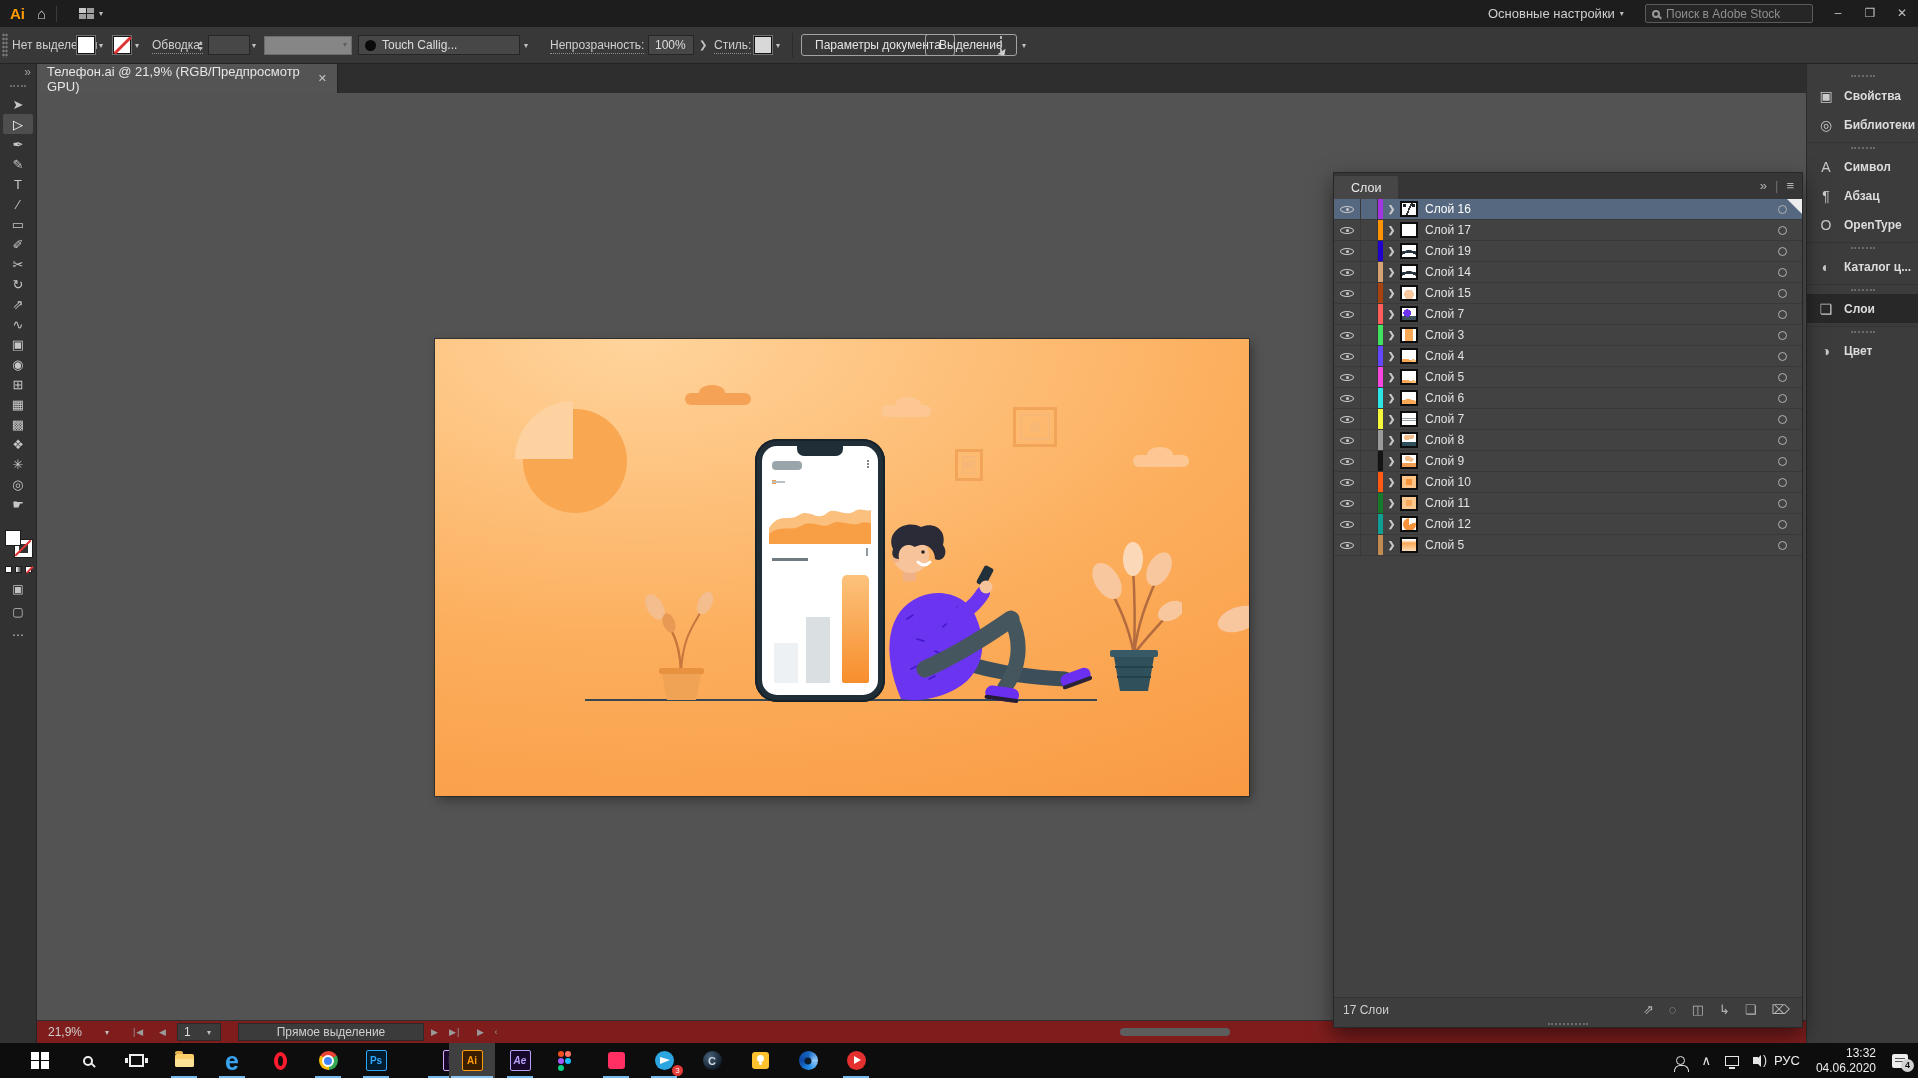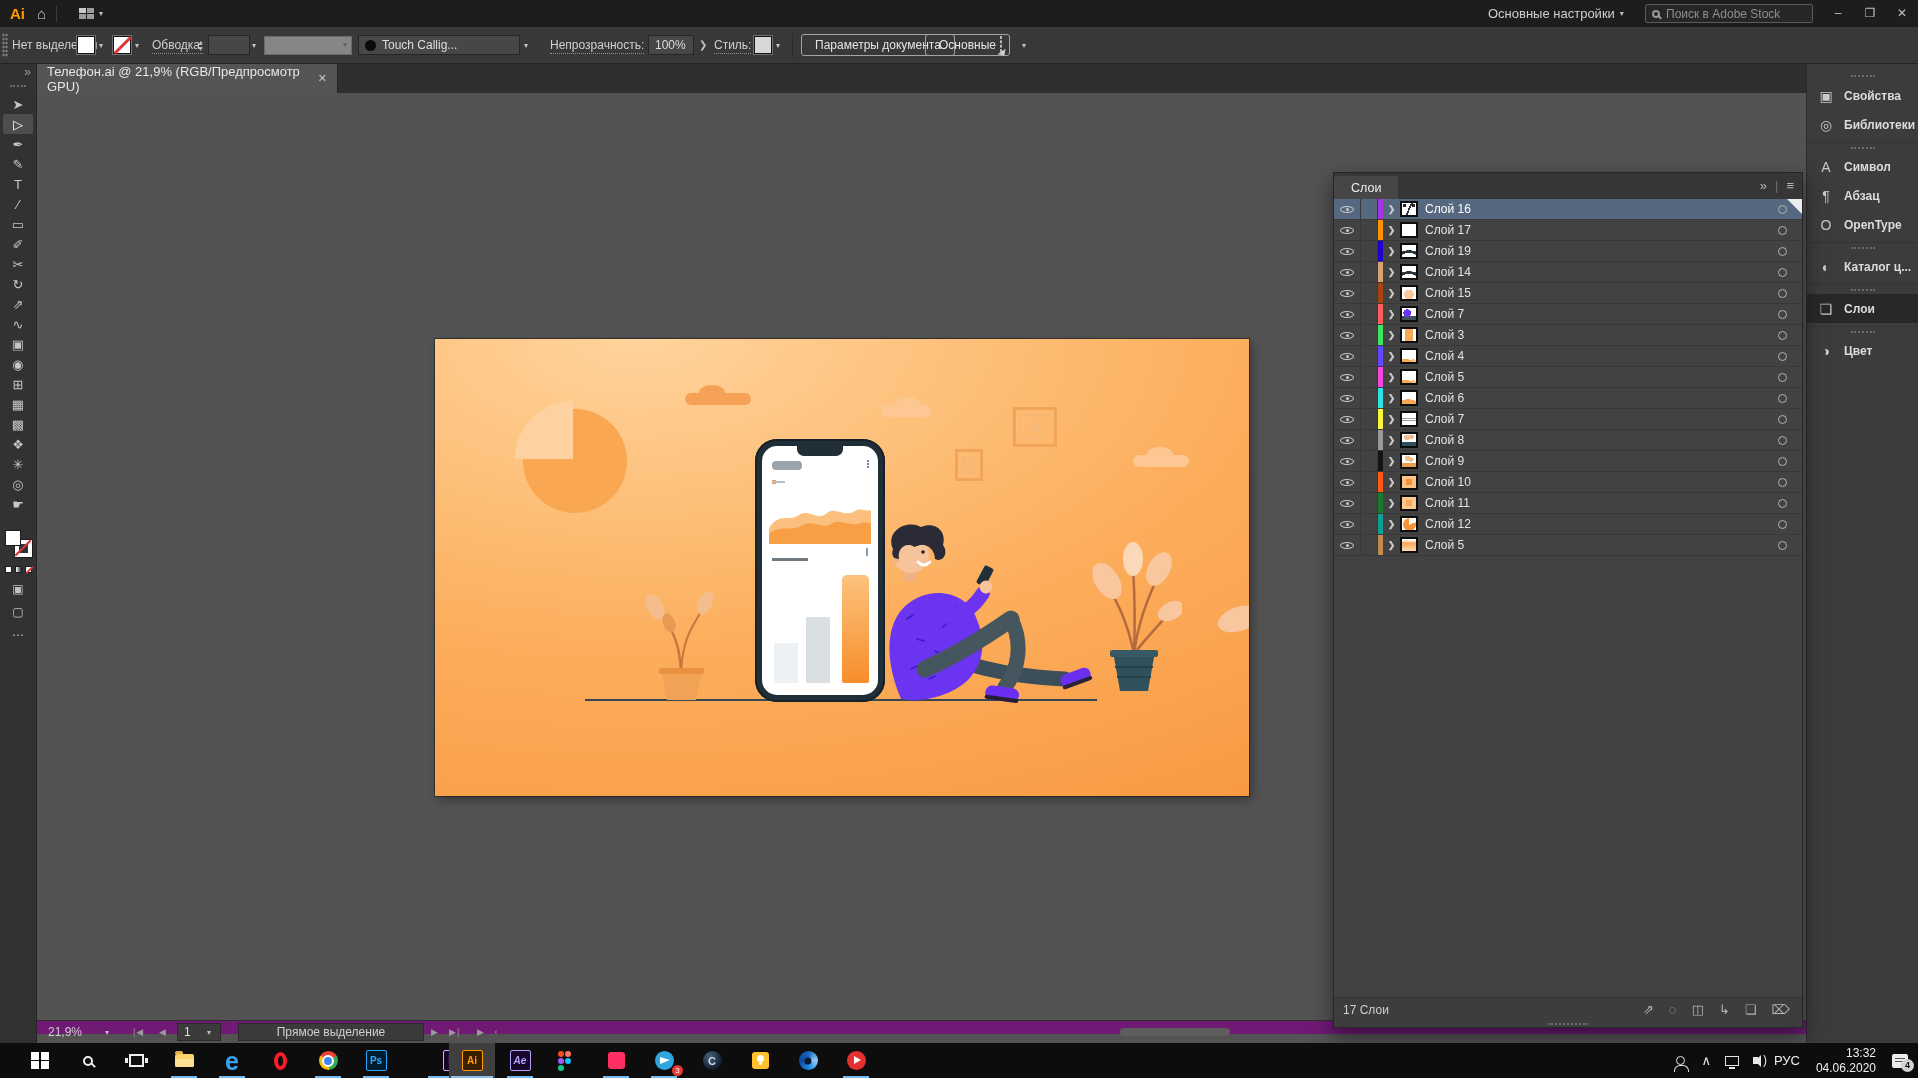--- a/index.html
+++ b/index.html
@@ -193,21 +193,21 @@
 .dock-sep{height:10px;position:relative;margin-top:3px;border-top:1px solid #343434}
 .dock-sep.first{border-top:none}
 .dock-sep::after{content:"";position:absolute;top:4px;left:50%;transform:translateX(-50%);
   width:24px;border-top:2px dotted #6a6a6a}
 .dock-item{height:29px;display:flex;align-items:center;gap:9px;padding-left:10px;font-size:12px;
   font-weight:700;color:#dcdcdc;white-space:nowrap}
 .dock-item .ic{width:18px;text-align:center;font-size:14px;color:#c9c9c9;font-weight:400;flex:none}
 .dock-item.active{background:#282828}
 
 
-.statusbar{position:absolute;left:37px;top:1020px;width:1769px;height:14px;background:#701a75;
+.statusbar{position:absolute;left:37px;top:1020px;width:1769px;height:23px;background:#7f1d1d;
   border-top:1px solid #2e2e2e;color:#cfcfcf;font-size:12px;z-index:12}
 .statusbar>*{position:absolute;top:0;height:22px;display:flex;align-items:center}
 .sb-zoom{left:11px}
 .sb-zoomchev{left:68px;font-size:8px;color:#bdbdbd}
 .sb-navic{color:#9b9b9b;font-size:9px;letter-spacing:1px}
 .sb-box{background:#3b3b3b;border:1px solid #2a2a2a;height:18px;top:2px;padding:0 6px;color:#ddd}
 .sb-tool{left:201px;width:186px;justify-content:center;background:#3b3b3b;border:1px solid #2a2a2a;height:18px;top:2px}
 .sb-thumb{left:1083px;top:7px;width:110px;height:8px;background:#5d5d5d;border-radius:4px}
 
 
@@ -327,21 +327,21 @@
     </div>
     <span class="cb-chev" style="left:524px">▾</span>
     <span class="cb-label dotted" style="left:550px">Непрозрачность:</span>
     <span class="cb-box" style="left:648px;width:46px">100%</span>
     <span class="cb-chev" style="left:699px;top:12px;font-size:10px">❯</span>
     <span class="cb-label dotted" style="left:714px">Стиль:</span>
     <span class="swatch" style="left:754px;background:#d8d8d8"></span>
     <span class="cb-chev" style="left:776px">▾</span>
     <span class="vsep" style="left:792px"></span>
     <button class="cb-btn" style="left:801px">Параметры документа</button>
-    <button class="cb-btn" style="left:925px">Основные</button>
+    <button class="cb-btn" style="left:925px">Выделение</button>
     <span class="bbox-ic" style="left:1000px"></span>
     <span class="cb-chev" style="left:1022px">▾</span>
   </div>
 
   <div class="tabbar">
     <div class="doc-tab">
       <span>Телефон.ai @ 21,9% (RGB/Предпросмотр GPU)</span>
       <span class="close">✕</span>
     </div>
   </div>

